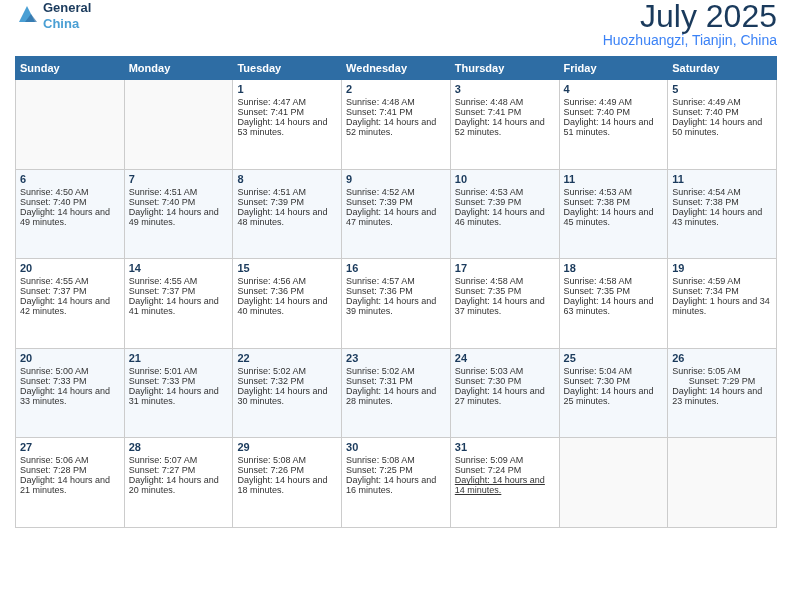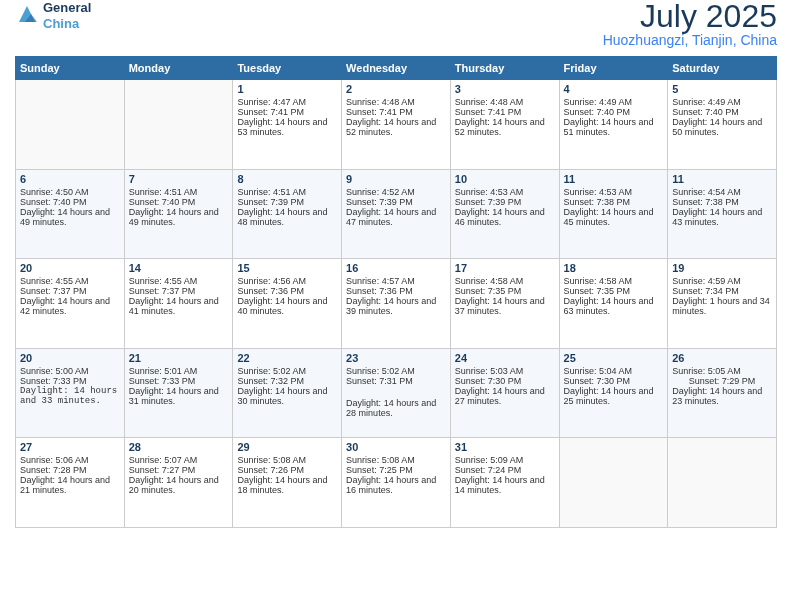--- a/index.html
+++ b/index.html
@@ -246,39 +246,39 @@
             <span style="display: block;">Sunrise: 4:59 AM</span>
             <span style="display: block;">Sunset: 7:34 PM</span>
             <span style="display: block;">Daylight: 1 hours and 34 minutes.</span>
           </td>
         </tr>
         <tr>
           <td class="row-even">
             <span class="day-num">20</span>
             <span style="display: block;">Sunrise: 5:00 AM</span>
             <span style="display: block;">Sunset: 7:33 PM</span>
-            <span style="display: block; font-family: Liberation Mono, monospace;">Daylight: 14 hours and 33 minutes.</span>
+            <span style="display: block;">Daylight: 14 hours and 33 minutes.</span>
           </td>
           <td class="row-even">
             <span class="day-num">21</span>
             <span style="display: block;">Sunrise: 5:01 AM</span>
             <span style="display: block;">Sunset: 7:33 PM</span>
             <span style="display: block;">Daylight: 14 hours and 31 minutes.</span>
           </td>
           <td class="row-even">
             <span class="day-num">22</span>
             <span style="display: block;">Sunrise: 5:02 AM</span>
             <span style="display: block;">Sunset: 7:32 PM</span>
             <span style="display: block;">Daylight: 14 hours and 30 minutes.</span>
           </td>
           <td class="row-even">
             <span class="day-num">23</span>
             <span style="display: block;">Sunrise: 5:02 AM</span>
             <span style="display: block;">Sunset: 7:31 PM</span>
-            <span style="display: block; margin-top: 12px;">Daylight: 14 hours and 28 minutes.</span>
+            <span style="display: block;">Daylight: 14 hours and 28 minutes.</span>
           </td>
           <td class="row-even">
             <span class="day-num">24</span>
             <span style="display: block;">Sunrise: 5:03 AM</span>
             <span style="display: block;">Sunset: 7:30 PM</span>
             <span style="display: block;">Daylight: 14 hours and 27 minutes.</span>
           </td>
           <td class="row-even">
             <span class="day-num">25</span>
             <span style="display: block;">Sunrise: 5:04 AM</span>
@@ -314,20 +314,20 @@
           <td class="row-odd">
             <span class="day-num">30</span>
             <span style="display: block;">Sunrise: 5:08 AM</span>
             <span style="display: block;">Sunset: 7:25 PM</span>
             <span style="display: block;">Daylight: 14 hours and 16 minutes.</span>
           </td>
           <td class="row-odd">
             <span class="day-num">31</span>
             <span style="display: block;">Sunrise: 5:09 AM</span>
             <span style="display: block;">Sunset: 7:24 PM</span>
-            <span style="display: block;">Daylight: 14 hours and 14 minutes.</span>
+            <span style="display: block; text-decoration: underline;">Daylight: 14 hours and 14 minutes.</span>
           </td>
           <td class="empty"></td>
           <td class="empty"></td>
         </tr>
       </tbody>
   </table>
 </div>
 
 </body></html>

